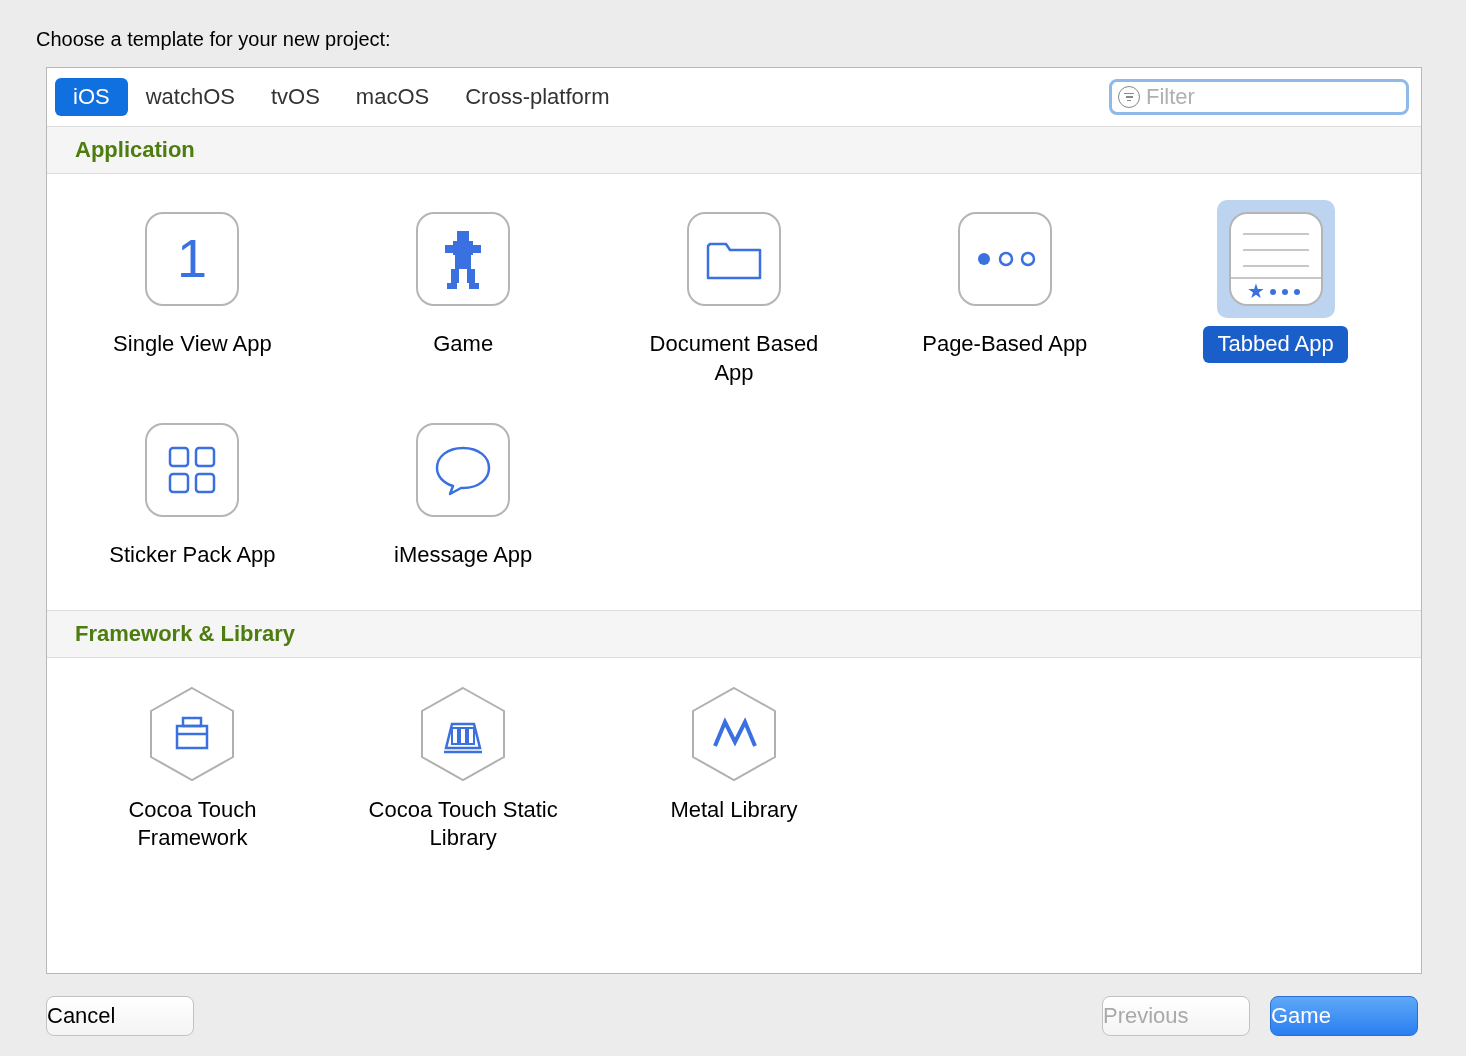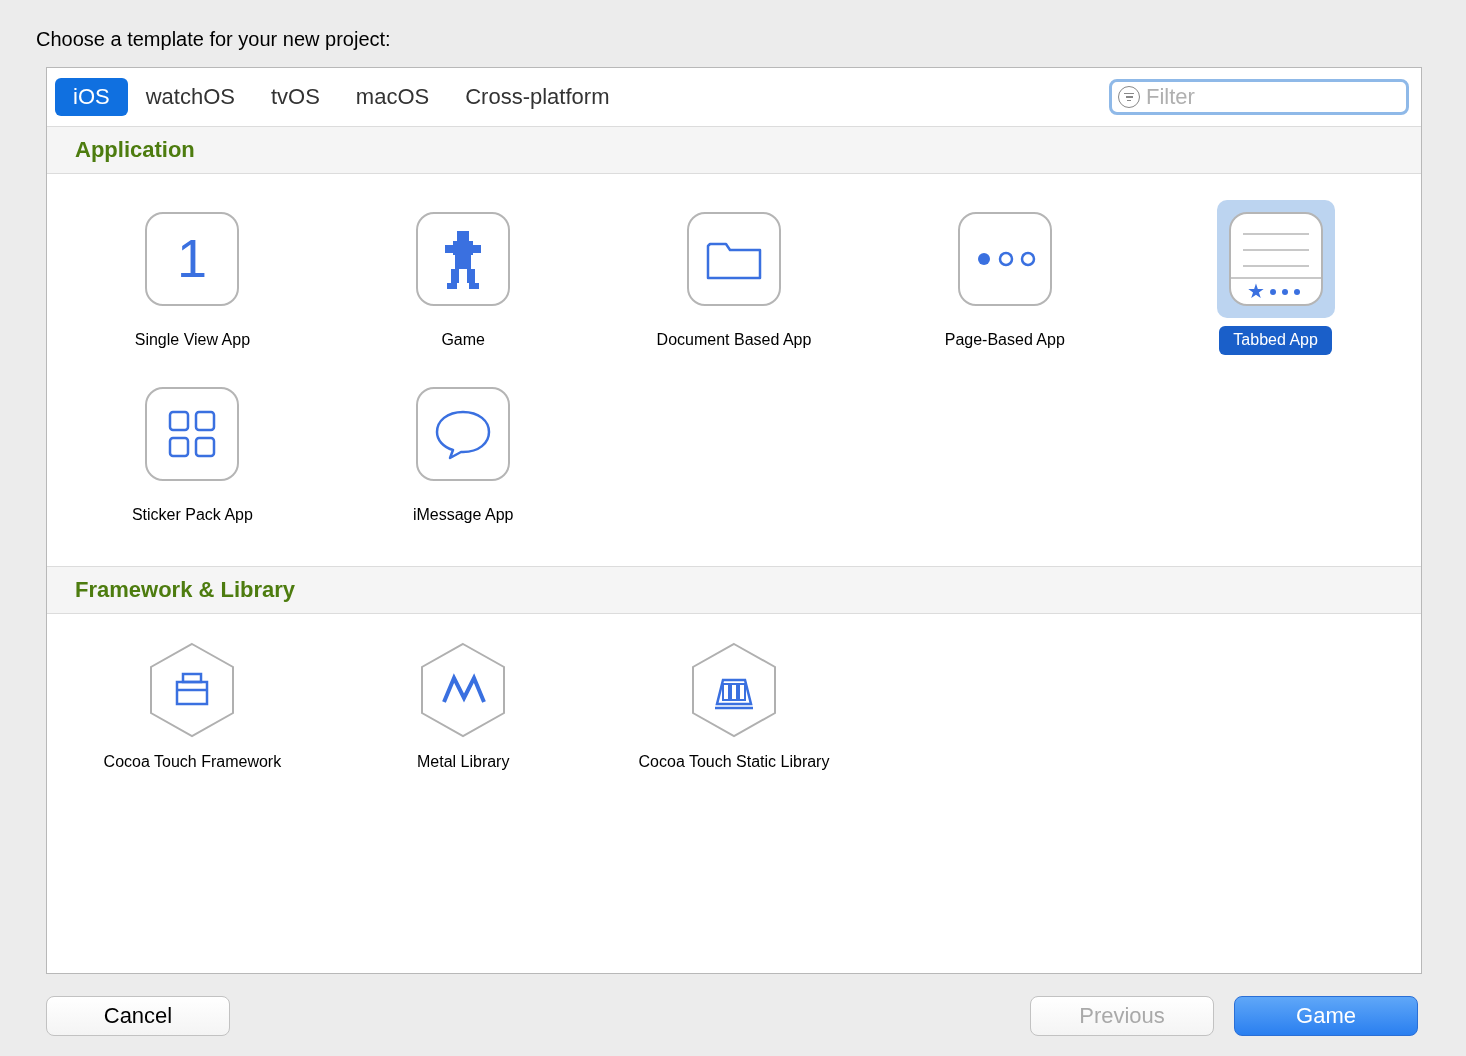--- a/index.html
+++ b/index.html
@@ -101,41 +101,41 @@
       border-radius: 18px;
       background: #fff;
       display: flex; align-items: center; justify-content: center;
     }
     .icon-sel-wrap {
       padding: 12px;
       border-radius: 10px;
     }
     .template-item.selected .icon-sel-wrap { background: #bcd4f0; }
     .template-label {
-      font-size: 16px;
+      font-size: 22px;
       text-align: center;
       margin-top: 8px;
       padding: 4px 14px;
       border-radius: 6px;
       line-height: 1.3;
       max-width: 220px;
     }
     .template-item.selected .template-label {
       background: #1a5fc9; color: #fff; font-weight: 500;
     }
     .footer {
       display: flex;
       padding: 22px 38px 6px 38px;
       align-items: center;
     }
     .btn {
       font-size: 22px;
       padding: 6px 0;
-      width: 184px;
-      text-align: center;
+      width: 148px;
+      text-align: left;
       border-radius: 8px;
       border: 1px solid #c2c2c2;
       background: linear-gradient(#ffffff, #f4f4f4);
       cursor: pointer;
     }
     .btn.primary {
       background: linear-gradient(#5fa7f8, #2a7ff0);
       border: 1px solid #2a6fd6;
       color: #fff;
     }
@@ -295,38 +295,38 @@
             <line x1="30" y1="50" x2="60" y2="50" stroke="#3a70e0" stroke-width="2.5"></line>
           </svg>
         </div>
         <div class="template-label">Cocoa Touch Framework</div>
       </div>
 
       <div class="template-item">
         <div class="hex">
           <svg width="90" height="100" viewBox="0 0 90 100">
             <polygon points="45,4 86,27 86,73 45,96 4,73 4,27" fill="#fff" stroke="#b0b0b0" stroke-width="2"></polygon>
-            <polyline points="26,62 36,38 46,58 56,38 66,62" fill="none" stroke="#3a70e0" stroke-width="4" stroke-linejoin="miter"></polyline>
-          </svg>
-        </div>
-        <div class="template-label">Metal Library</div>
-      </div>
-
-      <div class="template-item">
-        <div class="hex">
-          <svg width="90" height="100" viewBox="0 0 90 100">
-            <polygon points="45,4 86,27 86,73 45,96 4,73 4,27" fill="#fff" stroke="#b0b0b0" stroke-width="2"></polygon>
             <path d="M28 64 L62 64 L56 40 L34 40 Z" fill="none" stroke="#3a70e0" stroke-width="2.5"></path>
             <rect x="34" y="44" width="6" height="16" fill="none" stroke="#3a70e0" stroke-width="2"></rect>
             <rect x="42" y="44" width="6" height="16" fill="none" stroke="#3a70e0" stroke-width="2"></rect>
             <rect x="50" y="44" width="6" height="16" fill="none" stroke="#3a70e0" stroke-width="2"></rect>
             <line x1="26" y1="68" x2="64" y2="68" stroke="#3a70e0" stroke-width="2.5"></line>
           </svg>
         </div>
         <div class="template-label">Cocoa Touch Static Library</div>
+      </div>
+
+      <div class="template-item">
+        <div class="hex">
+          <svg width="90" height="100" viewBox="0 0 90 100">
+            <polygon points="45,4 86,27 86,73 45,96 4,73 4,27" fill="#fff" stroke="#b0b0b0" stroke-width="2"></polygon>
+            <polyline points="26,62 36,38 46,58 56,38 66,62" fill="none" stroke="#3a70e0" stroke-width="4" stroke-linejoin="miter"></polyline>
+          </svg>
+        </div>
+        <div class="template-label">Metal Library</div>
       </div>
 
     </div>
   </div>
 
   <div class="footer">
     <div class="btn">Cancel</div>
     <div class="spacer"></div>
     <div class="right">
       <div class="btn disabled">Previous</div>

